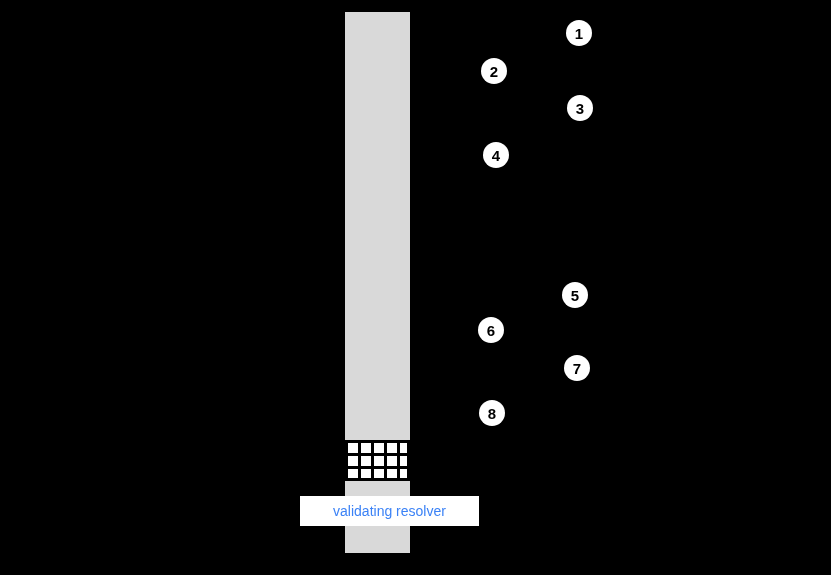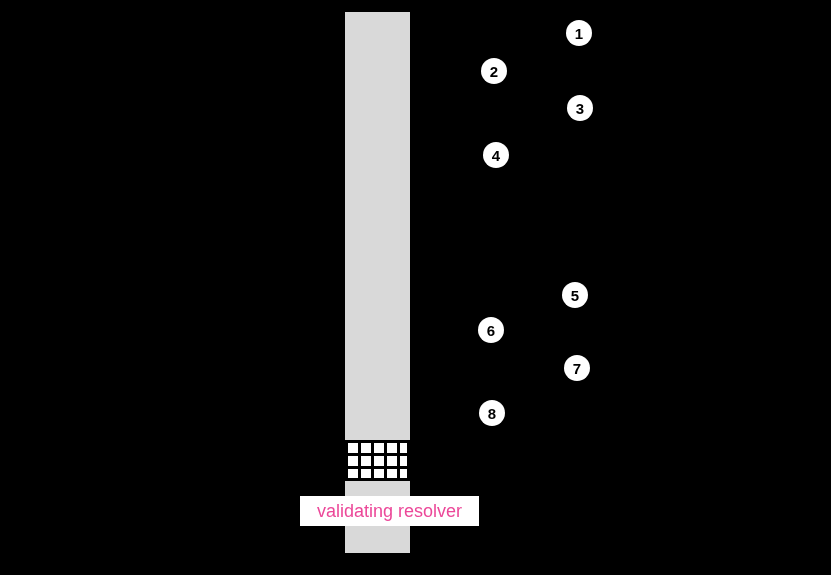--- a/index.html
+++ b/index.html
@@ -43,25 +43,25 @@
     box-shadow: inset -3px -3px 0 #000000, inset 0 0 0 0 #000000;
   }
   
   .label-box {
     position: absolute;
     left: 300px;
     top: 496px;
     width: 179px;
     height: 30px;
     background: #ffffff;
-    color: #ec4899;
+    color: #3b82f6;
     display: flex;
     align-items: center;
     justify-content: center;
-    font-size: 18px;
+    font-size: 14px;
     line-height: 1;
     white-space: nowrap;
   }
   
   .step-circle {
     position: absolute;
     width: 26px;
     height: 26px;
     border-radius: 50%;
     background: #ffffff;

